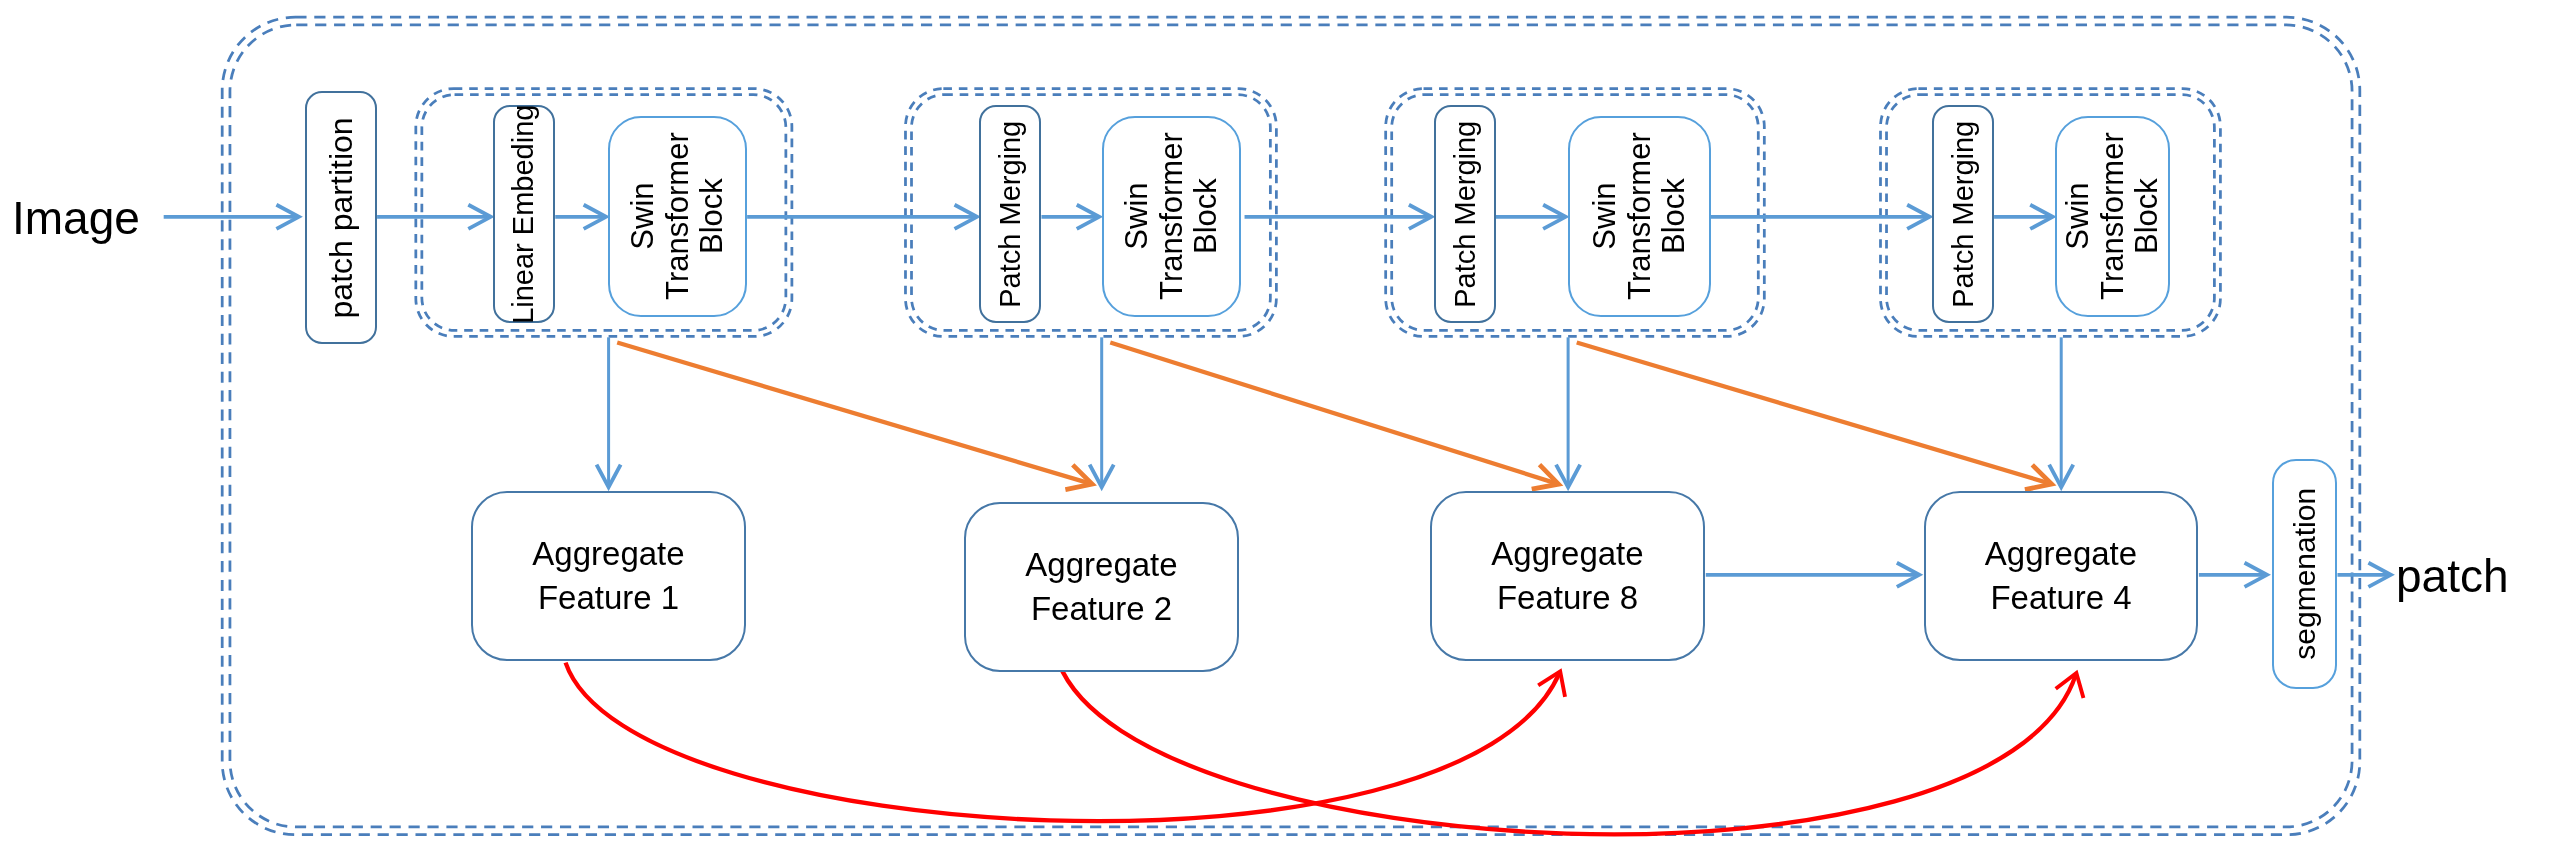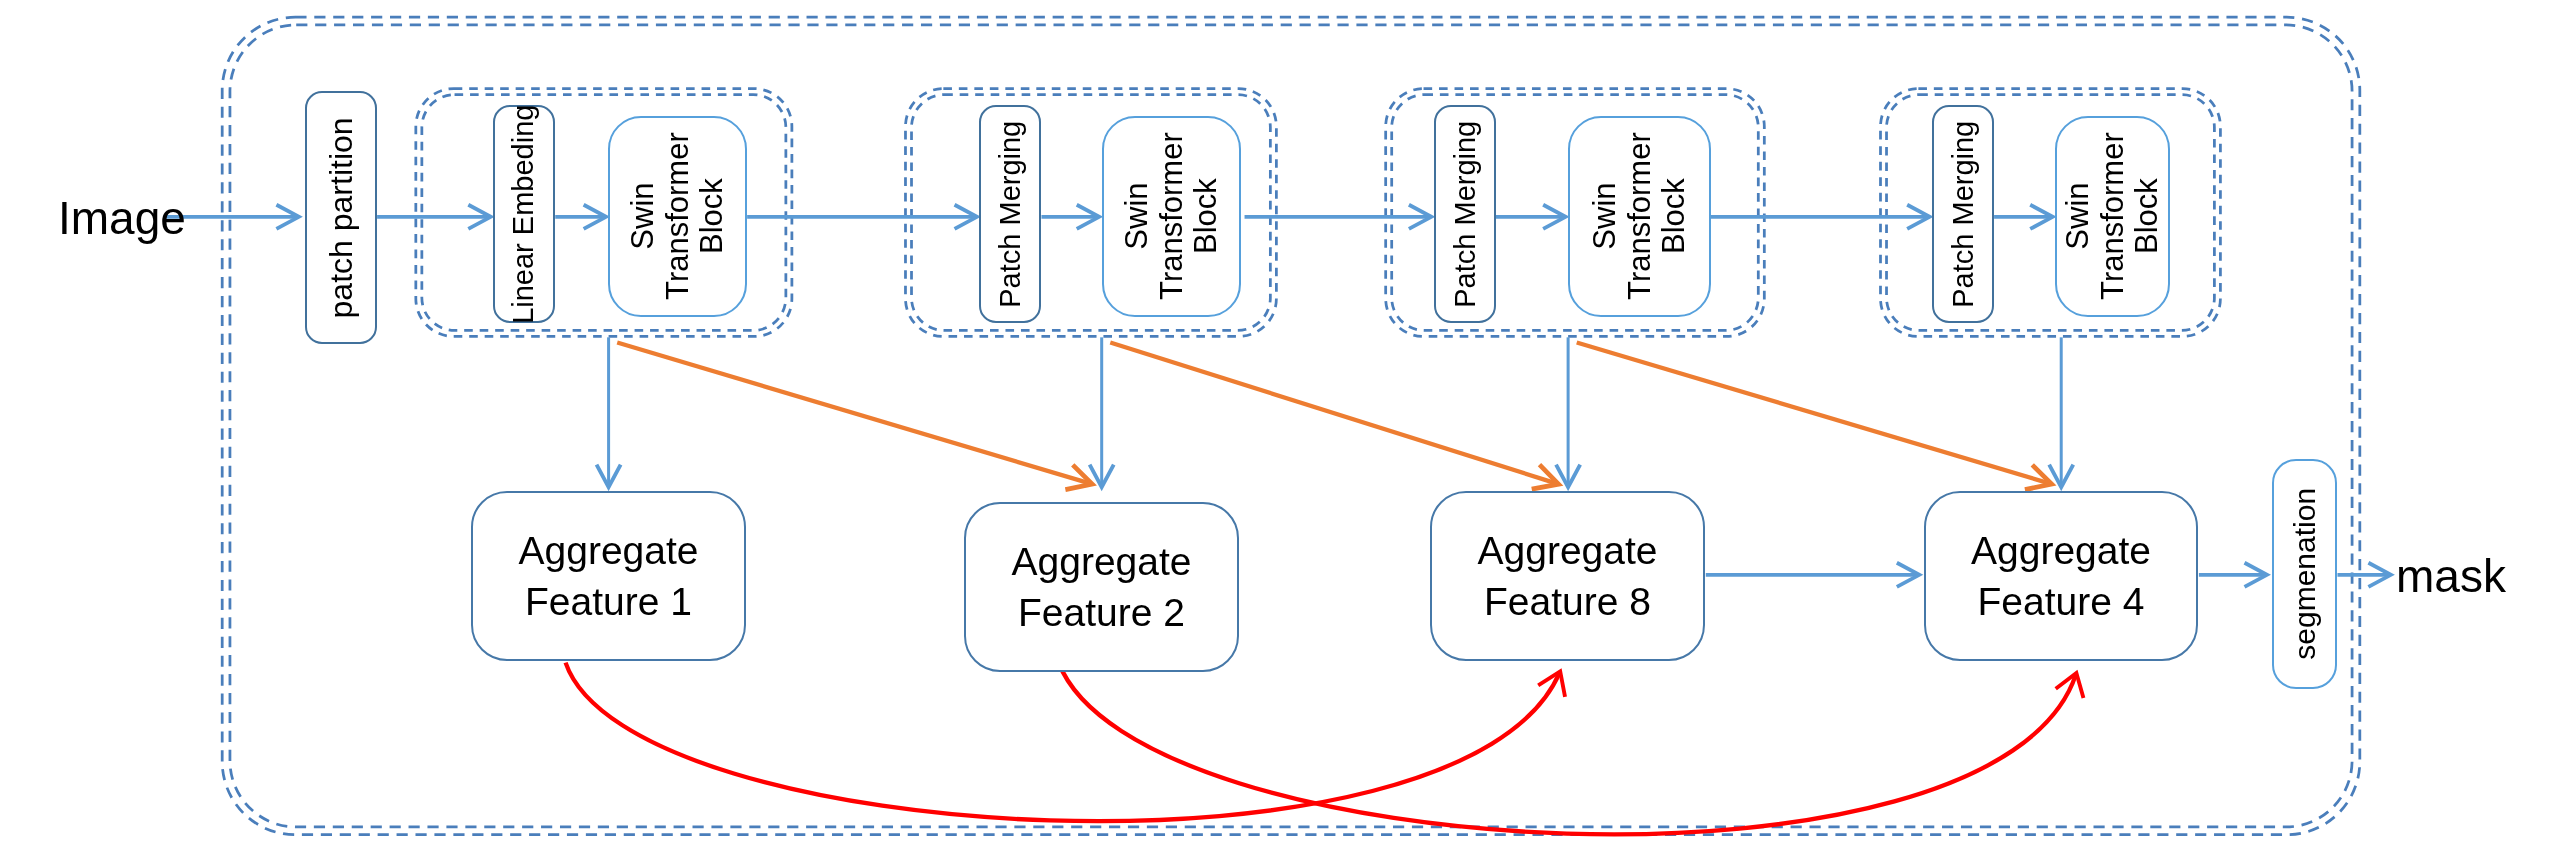--- a/index.html
+++ b/index.html
@@ -20,21 +20,21 @@
   }
   .box{position:absolute;background:#fff;border:2.6px solid var(--border-medium);box-sizing:border-box;}
   .box-dark{border-color:var(--border-dark);border-radius:17px;}
   .box-swin{border-color:var(--border-light);border-radius:33px;}
   .box-af{border-color:var(--border-medium);border-radius:36px;}
   .box-seg{border-color:var(--border-light);border-radius:24px;}
   .vwrap{position:absolute;inset:0;display:flex;align-items:center;justify-content:center;}
   .vlabel{transform:rotate(-90deg);font-size:31px;line-height:1.12;text-align:center;white-space:nowrap;color:var(--text);}
   .vlabel.wrap{white-space:normal;width:195px;}
   .hcenter{position:absolute;inset:0;display:flex;align-items:center;justify-content:center;text-align:center;}
-  .af-label{font-size:39px;line-height:1.32;color:var(--text);text-align:center;}
+  .af-label{font-size:33px;line-height:1.32;color:var(--text);text-align:center;}
   .big-label{position:absolute;font-size:46px;color:var(--text);white-space:nowrap;}
   svg.overlay{position:absolute;left:0;top:0;pointer-events:none;}
   .dashRect{fill:none;stroke:var(--dashed-border);stroke-width:3.2;}
   .blueLine{stroke:var(--flow-blue);stroke-width:4.5;fill:none;}
   .blueDrop{stroke:var(--flow-blue);stroke-width:3.5;fill:none;}
   .orangeLine{stroke:var(--skip-orange);stroke-width:5;fill:none;}
   .redLine{stroke:var(--skip-red);stroke-width:5;fill:none;}
   .mkB{stroke:var(--flow-blue);stroke-width:4.5;fill:none;}
   .mkO{stroke:var(--skip-orange);stroke-width:5.5;fill:none;}
   .mkR{stroke:var(--skip-red);stroke-width:4.5;fill:none;}
@@ -109,22 +109,22 @@
       <line class="blueLine" x1="2555" y1="668" x2="2632" y2="668" marker-end="url(#mB)"></line>
       <line class="blueLine" x1="2716" y1="668" x2="2776" y2="668" marker-end="url(#mB)"></line>
     </g>
 
     <g>
       <path class="redLine" d="M 657 770 C 730 985, 1700 1040, 1812 782" marker-end="url(#mR)"></path>
       <path class="redLine" d="M 1230 770 C 1320 1005, 2320 1060, 2412 784" marker-end="url(#mR)"></path>
     </g>
   </svg>
 
-  <div class="big-label" style="left:12px;top:191px;margin-left:46px;">Image</div>
-  <div class="big-label" style="left:2396px;top:549px;">mask</div>
+  <div class="big-label" style="left:12px;top:191px;">Image</div>
+  <div class="big-label" style="left:2396px;top:549px;">patch</div>
 
   <div class="box box-dark" style="left:305px;top:91px;width:72px;height:253px;">
     <div class="vwrap">
         <span class="vlabel" style="font-size:32px;">patch partition</span>
       </div>
   </div>
 
   <div>
     <div class="box box-dark" style="left:493px;top:105px;width:62px;height:218px;">
       <div class="vwrap">

